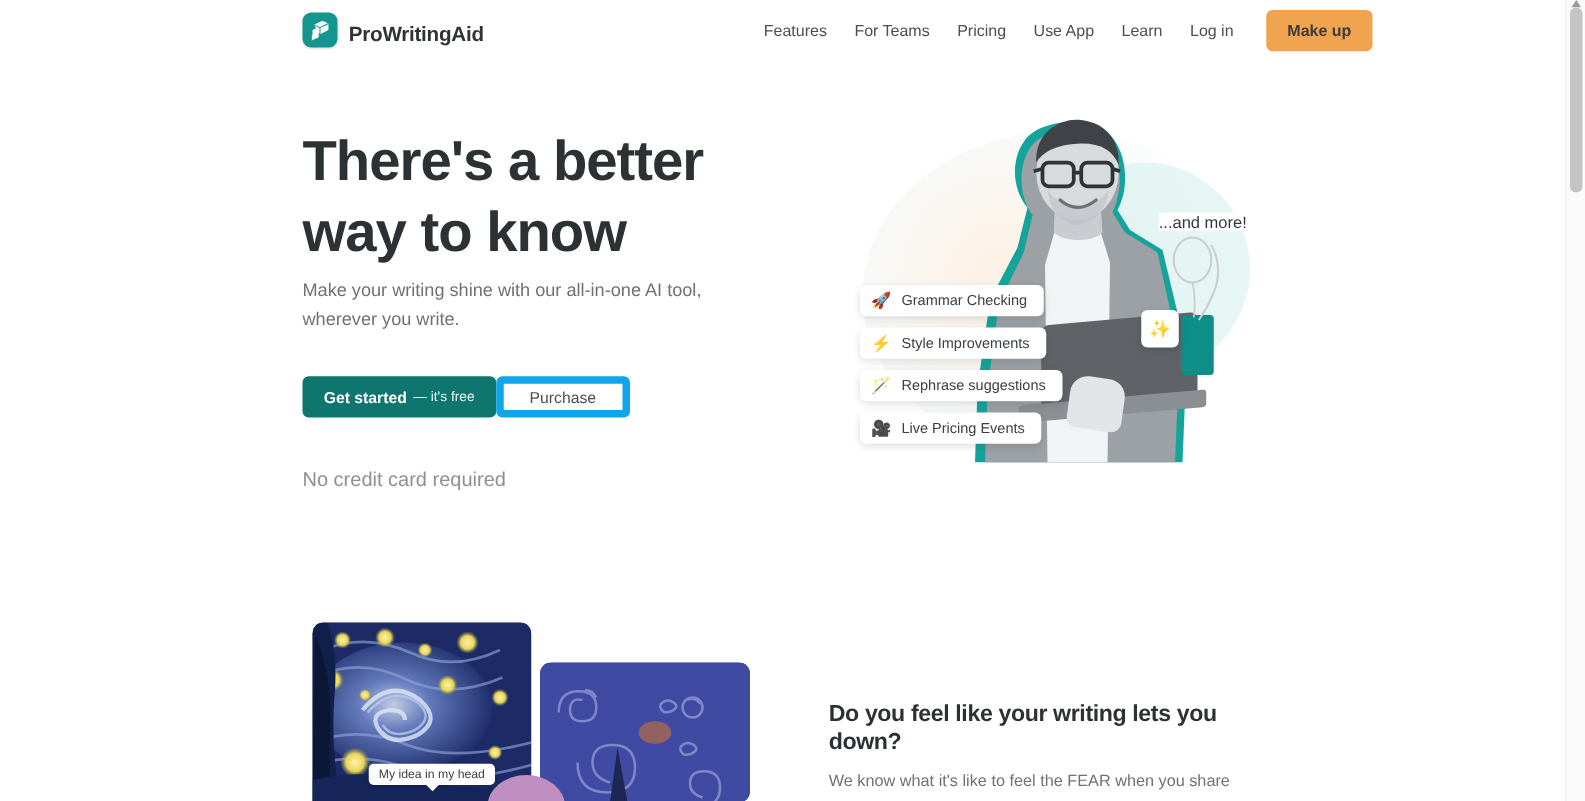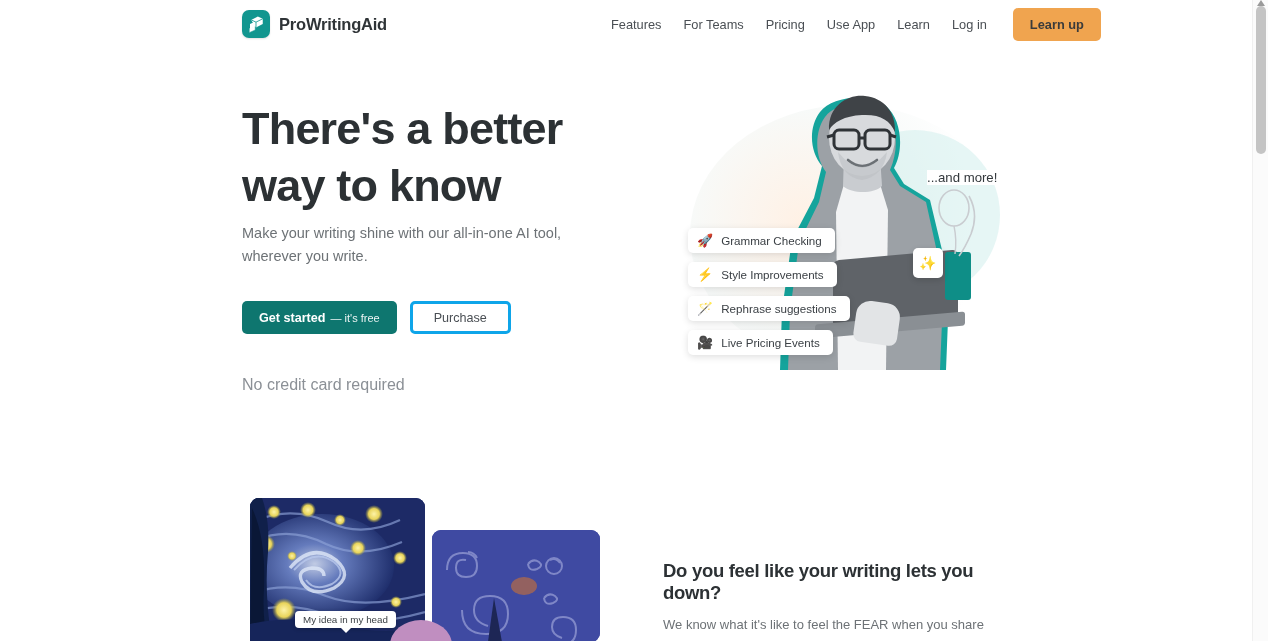--- a/index.html
+++ b/index.html
@@ -40,21 +40,21 @@
   
   .header {
     position: absolute; top: 0; left: 0;
     width: 1252px; height: 48px;
     display: flex; align-items: center;
     background: #ffffff;
     z-index: 40;
   }
   .brand {
     position: absolute; left: 242px; top: 10px;
-    display: flex; align-items: center; gap: 9px;
+    display: flex; align-items: flex-end; gap: 9px;
   }
   .logo-mark {
     width: 28px; height: 28px;
     border-radius: 7px;
     background: #12968f;
     display: flex; align-items: center; justify-content: center;
     box-shadow: 0 1px 2px rgba(0,0,0,0.12);
   }
   .logo-mark svg { display: block; }
   .brand-name {
@@ -90,33 +90,33 @@
   .hero-copy { position: absolute; left: 242px; top: 100px; width: 400px; }
   .hero-title {
     font-size: 45px; line-height: 57px; font-weight: bold;
     color: #2c3134; letter-spacing: -0.8px;
   }
   .hero-sub {
     margin-top: 8px;
     font-size: 14.5px; line-height: 23px;
     color: #6d7276; max-width: 330px;
   }
-  .cta-row { margin-top: 33px; display: flex; align-items: center; gap: 13px; }
+  .cta-row { margin-top: 33px; display: flex; align-items: center; }
   .btn-primary {
     background: #0e766f; color: #ffffff;
     border: none; border-radius: 5px;
     height: 33px; padding: 0 17px;
     font-size: 12.6px; font-weight: bold;
     cursor: pointer; white-space: nowrap;
     display: inline-flex; align-items: center; gap: 5px;
   }
   .btn-primary .free { font-weight: normal; font-size: 11px; opacity: 0.92; }
   .btn-secondary {
     background: #ffffff; color: #4a4f54;
-    border: 3px solid #0ea5e9; border-radius: 5px;
+    border: 6px solid #0ea5e9; border-radius: 5px;
     height: 33px; padding: 0 21px;
     font-size: 12.6px; cursor: pointer; white-space: nowrap;
   }
   .nocard { margin-top: 42px; font-size: 16px; color: #8b9096; }
 
   
   .hero-art {
     position: absolute; left: 655px; top: 70px;
     width: 400px; height: 320px;
   }
@@ -286,21 +286,21 @@
       <span class="brand-name">ProWritingAid</span>
     </div>
 
     <nav class="nav">
       <a class="nav-link">Features</a>
       <a class="nav-link">For Teams</a>
       <a class="nav-link">Pricing</a>
       <a class="nav-link">Use App</a>
       <a class="nav-link">Learn</a>
       <a class="nav-link">Log in</a>
-      <button class="signup-btn">Learn up</button>
+      <button class="signup-btn">Make up</button>
     </nav>
   </div>
 
   <div class="hero">
 
     <div class="hero-copy">
       <h1 class="hero-title">
         <span>There's a better</span><br>
         <span>way to know</span>
       </h1>

